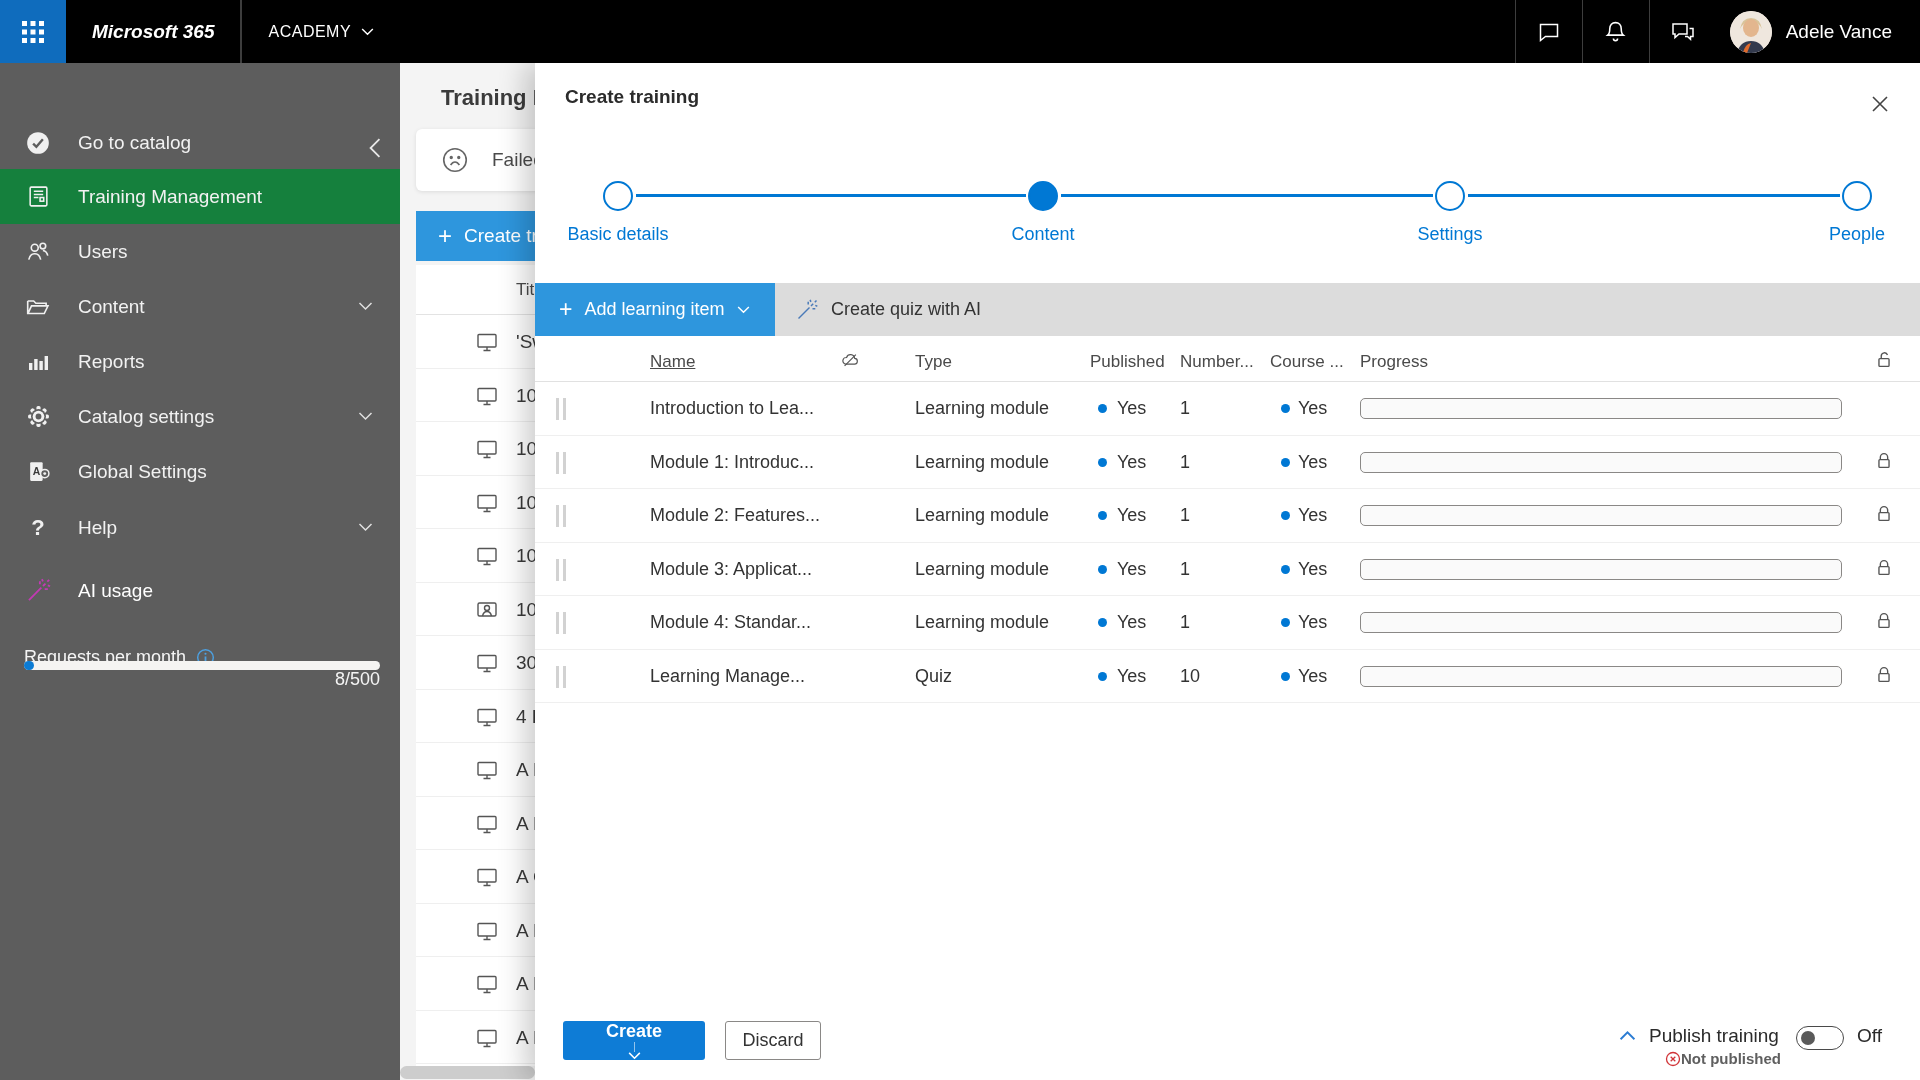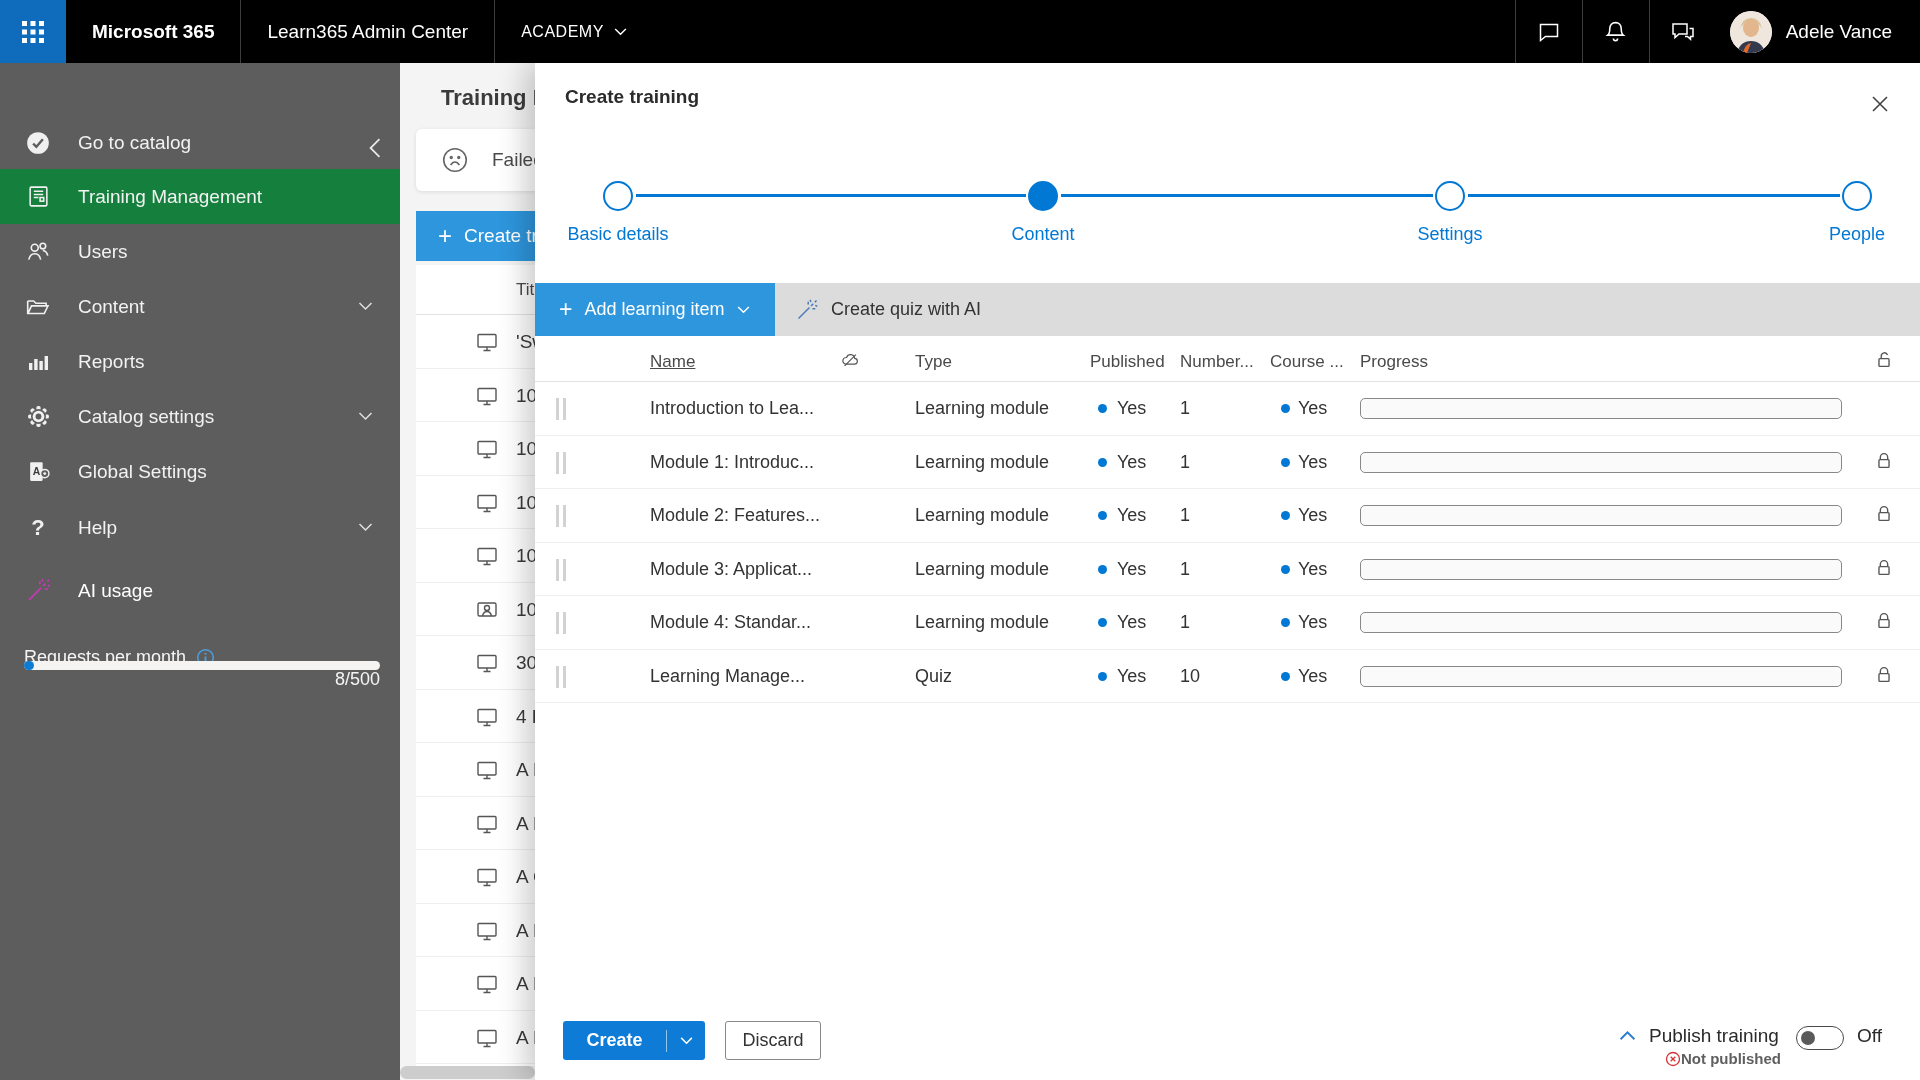--- a/index.html
+++ b/index.html
@@ -3,21 +3,21 @@
 <meta charset="utf-8">
 <style>
   * { margin:0; padding:0; box-sizing:border-box; }
   html,body { width:1920px; height:1080px; overflow:hidden; }
   body { font-family:"Liberation Sans","DejaVu Sans",sans-serif; color:#333; background:#f4f4f4; position:relative; }
 
   
   .topbar { position:absolute; top:0; left:0; width:1920px; height:63px; background:#000; display:flex; align-items:stretch; z-index:50; }
   .launcher { width:66px; height:63px; background:#0f6cbd; display:flex; align-items:center; justify-content:center; cursor:pointer; }
   .tb-seg { display:flex; align-items:center; color:#fff; font-size:19px; padding:0 26px; }
-  .tb-brand { font-weight:700; padding-left:26px; }
+  .tb-brand { font-weight:700; padding-left:26px;font-style:italic; }
   .tb-div { width:1px; height:63px; background:#3d3d3d; }
   .tb-app { font-weight:400; }
   .tb-tenant { font-size:16px; letter-spacing:.5px; gap:10px; }
   .tb-right { margin-left:auto; display:flex; align-items:stretch; }
   .tb-icon-btn { width:66px; display:flex; align-items:center; justify-content:center; cursor:pointer; }
   .tb-user { display:flex; align-items:center; gap:14px; padding:0 28px 0 14px; color:#fff; font-size:19px; }
   .avatar { width:42px; height:42px; border-radius:50%; overflow:hidden; background:#efe7de; flex:0 0 auto; }
 
   
   .sidebar { position:absolute; top:63px; left:0; width:400px; height:1017px; background:#5d5d5d; z-index:10; }
@@ -79,21 +79,21 @@
   .drag i { width:3px; height:22px; background:#d2d2d2; display:block; }
   .c-name { position:absolute; left:115px; top:16px; white-space:nowrap; }
   .c-type { position:absolute; left:380px; top:16px; }
   .c-pub  { position:absolute; left:563px; top:16px; display:flex; align-items:center; gap:10px; }
   .c-num  { position:absolute; left:645px; top:16px; }
   .c-course { position:absolute; left:746px; top:16px; display:flex; align-items:center; gap:8px; }
   .dot { width:9px; height:9px; border-radius:50%; background:#0078d4; display:inline-block; }
   .c-prog { position:absolute; left:825px; top:16px; width:482px; height:21px; background:#fafafa; border:1px solid #8a8886; border-radius:5px; }
   .c-lock { position:absolute; left:1338px; top:14px; cursor:pointer; }
 
-  .m-create { position:absolute; left:28px; top:958px; width:142px; height:39px; background:#0e7cd6; border-radius:3px; color:#fff; font-size:18px; font-weight:700; display:flex; align-items:center; cursor:pointer; }
+  .m-create { position:absolute; left:28px; top:958px; width:142px; height:39px; background:#0e7cd6; border-radius:3px; color:#fff; font-size:18px; font-weight:700; display:flex; align-items:center; cursor:pointer;flex-direction:column; }
   .m-create .lbl { flex:1; text-align:center; }
   .m-create .sep { width:1px; height:22px; background:rgba(255,255,255,.55); }
   .m-create .chev { width:38px; display:flex; align-items:center; justify-content:center; }
   .m-discard { position:absolute; left:190px; top:958px; width:96px; height:39px; background:#fff; border:1px solid #8a8886; border-radius:3px; color:#333; font-size:18px; display:flex; align-items:center; justify-content:center; cursor:pointer; }
 
   .pub-chev { position:absolute; left:1084px; top:967px; cursor:pointer; display:flex; }
   .pub-label { position:absolute; left:1114px; top:962px; font-size:19px; color:#2b2b2b; }
   .toggle { position:absolute; left:1261px; top:963px; width:48px; height:24px; border:1.5px solid #4a4a4a; border-radius:12px; background:#fff; cursor:pointer; }
   .knob { position:absolute; left:4px; top:3.5px; width:14px; height:14px; border-radius:50%; background:#5a5a5a; }
   .toggle-state { position:absolute; left:1322px; top:962px; font-size:19px; color:#2b2b2b; }
@@ -113,21 +113,20 @@
           <rect x="8.5" y="8.5" width="5" height="5"></rect>
           <rect x="17" y="8.5" width="5" height="5"></rect>
           <rect x="0" y="17" width="5" height="5"></rect>
           <rect x="8.5" y="17" width="5" height="5"></rect>
           <rect x="17" y="17" width="5" height="5"></rect>
         </g>
       </svg>
   </div>
   <div class="tb-seg tb-brand">Microsoft 365</div>
   <div class="tb-div"></div>
-  <div class="tb-seg tb-app">Learn365 Admin Center</div>
   <div class="tb-div"></div>
   <div class="tb-seg tb-tenant">
     <span>ACADEMY</span>
     <svg width="13" height="8" viewBox="0 0 14 9">
         <path d="M1 1l6 6 6-6" fill="none" stroke="#fff" stroke-width="1.6"></path>
       </svg>
   </div>
   <div class="tb-right">
     <div class="tb-div"></div>
     <div class="tb-icon-btn">

